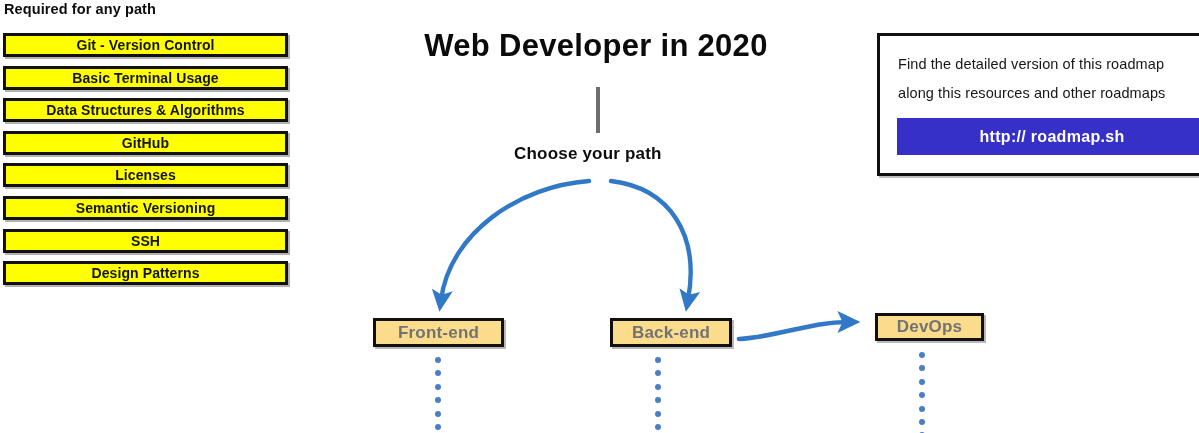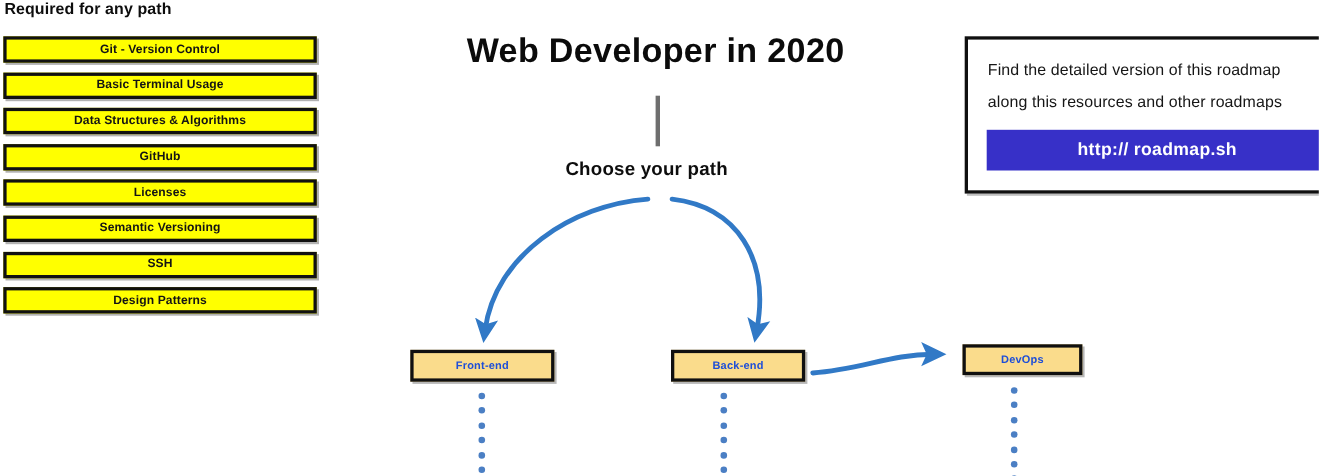--- a/index.html
+++ b/index.html
@@ -43,21 +43,21 @@
     margin-bottom: 8.6px;
     background: #ffff00;
     border: 3px solid #111111;
     box-sizing: border-box;
     display: flex;
     align-items: center;
     justify-content: center;
     box-shadow: 2px 2px 0 rgba(0,0,0,0.30);
   }
   .req-item span {
-    font-size: 11px;
+    font-size: 14px;
     font-weight: 600;
     color: #141414;
     line-height: 1;
     white-space: nowrap;
     letter-spacing: 0.1px;
   }
 
   
   #main-title {
     position: absolute;
@@ -109,23 +109,23 @@
     position: absolute;
     background: #fadc8c;
     border: 3px solid #101010;
     box-sizing: border-box;
     display: flex;
     align-items: center;
     justify-content: center;
     box-shadow: 2px 2px 0 rgba(0,0,0,0.28);
   }
   .path-box span {
-    font-size: 10px;
+    font-size: 17px;
     font-weight: 600;
-    color: #1d4ed8;
+    color: #737373;
     white-space: nowrap;
     letter-spacing: 0.2px;
   }
   #path-box-frontend { left: 373px; top: 318px; width: 131px; height: 29px; }
   #path-box-backend  { left: 610px; top: 318px; width: 122px; height: 29px; }
   #path-box-devops   { left: 875px; top: 313px; width: 109px; height: 28px; }
 
   
   .dotted-line {
     position: absolute;

